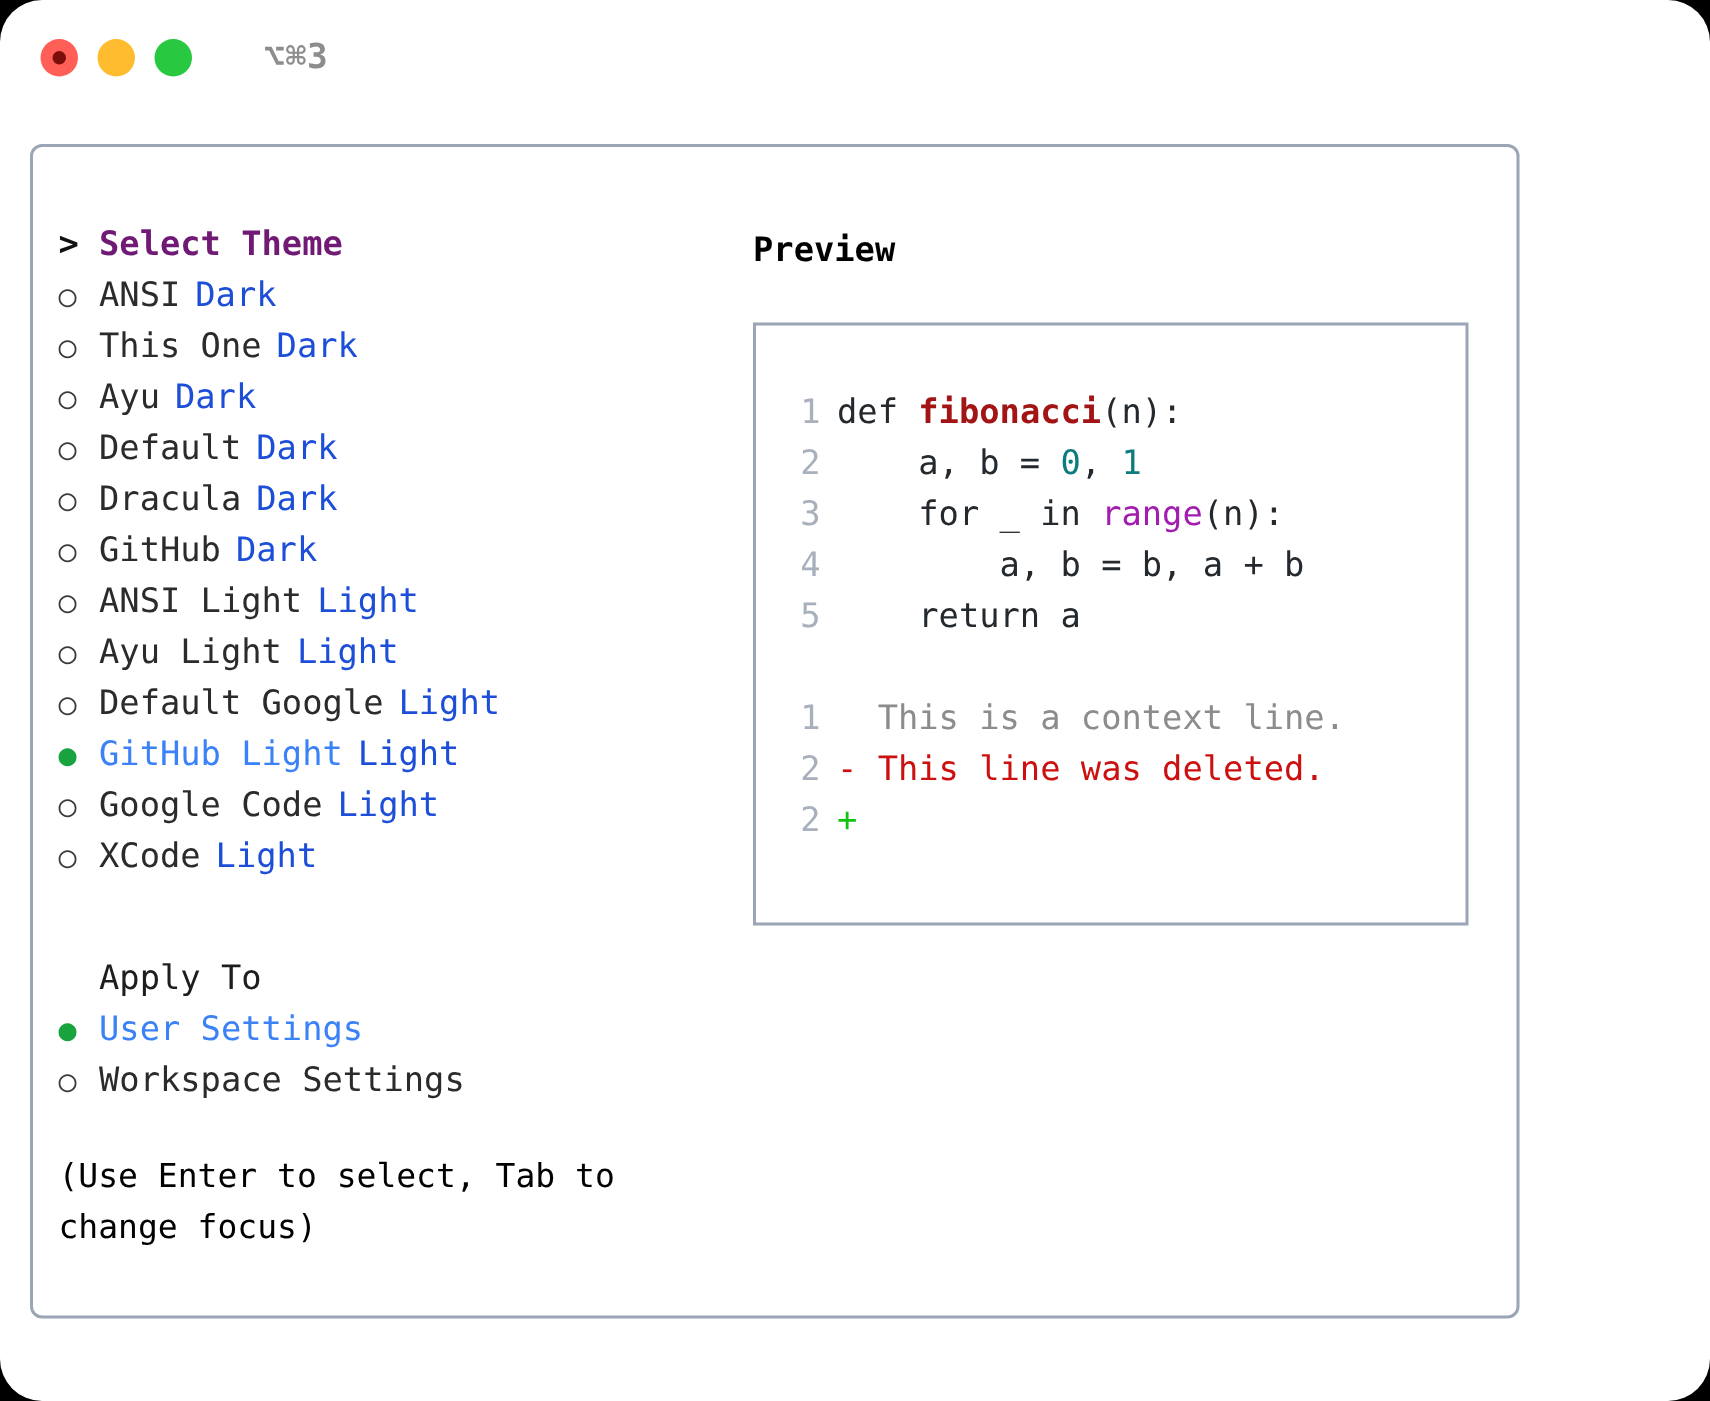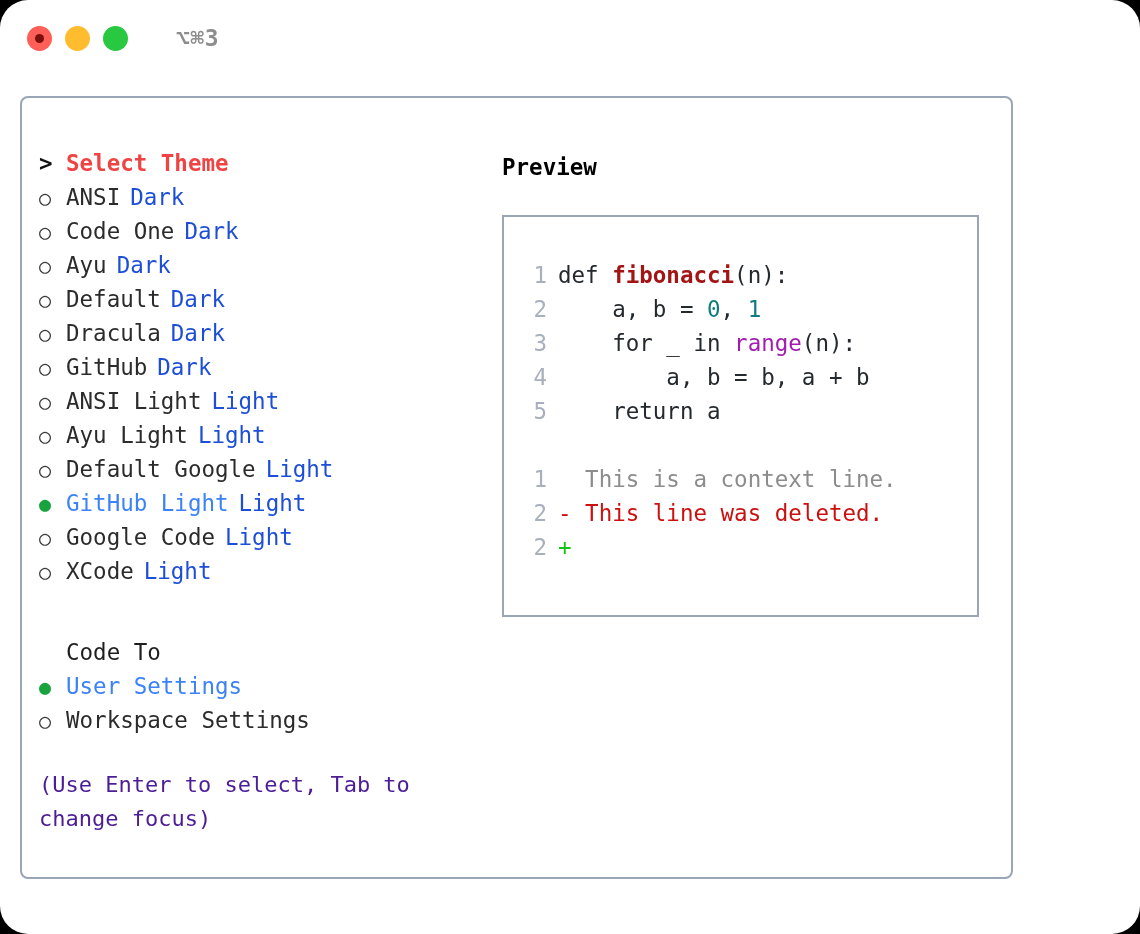--- a/index.html
+++ b/index.html
@@ -117,41 +117,41 @@
   }
   .marker.filled { color: #18a33f; }
   .marker.blank  { color: transparent; }
 
   .row-title {
     color: #2b2b2b;
   }
   .list-row.selected .row-title { color: #3b82f6; }
   .list-row.header .row-title {
     font-weight: bold;
-    color: #ef4444;
+    color: #701a75;
   }
   .row-tag {
     color: #1d4ed8;
     margin-left: 10px;
     text-align: center;
   }
 
   .section-gap { height: 47px; }
 
   .apply-header {
     font-size: 22.5px;
     line-height: 34px;
     color: #1e1e1e;
   }
 
   .hint {
     margin-top: 31px;
     font-size: 22px;
     line-height: 34px;
-    color: #4c1d95;
+    color: #000000;
     width: 420px;
     white-space: pre-wrap;
   }
 
   
   .right-col {
     position: absolute;
     left: 480px;
     top: 52px;
     width: 490px;
@@ -226,21 +226,21 @@
         </div>
 
         <div class="list-row">
           <span class="marker">○</span>
           <span class="row-title">ANSI</span>
           <span class="row-tag">Dark</span>
         </div>
 
         <div class="list-row">
           <span class="marker">○</span>
-          <span class="row-title">Code One</span>
+          <span class="row-title">This One</span>
           <span class="row-tag">Dark</span>
         </div>
 
         <div class="list-row">
           <span class="marker">○</span>
           <span class="row-title">Ayu</span>
           <span class="row-tag">Dark</span>
         </div>
 
         <div class="list-row">
@@ -294,21 +294,21 @@
         <div class="list-row">
           <span class="marker">○</span>
           <span class="row-title">XCode</span>
           <span class="row-tag">Light</span>
         </div>
 
         <div class="section-gap"></div>
 
         <div class="list-row">
           <span class="marker blank">○</span>
-          <span class="apply-header">Code To</span>
+          <span class="apply-header">Apply To</span>
         </div>
 
         <div class="list-row selected">
           <span class="marker filled">●</span>
           <span class="row-title">User Settings</span>
         </div>
 
         <div class="list-row">
           <span class="marker">○</span>
           <span class="row-title">Workspace Settings</span>

